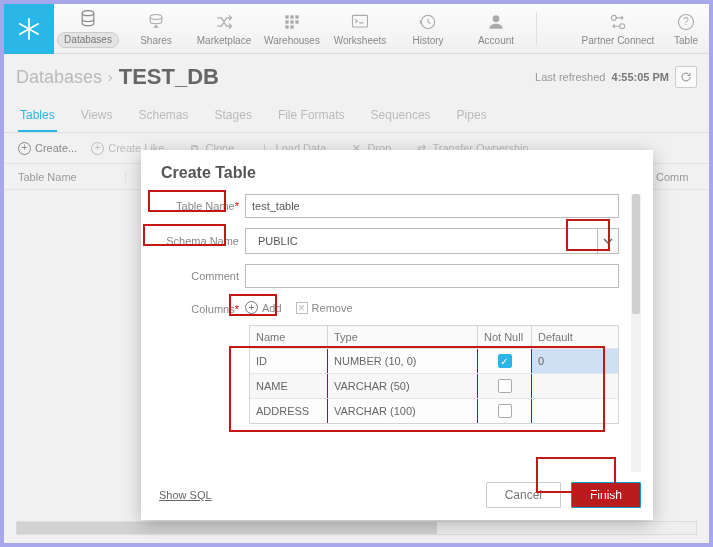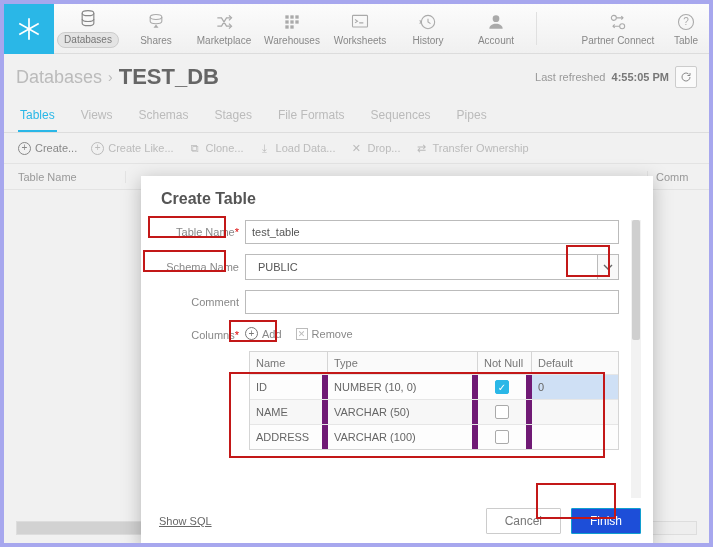--- a/index.html
+++ b/index.html
@@ -102,21 +102,21 @@
   .bg-scroll {
     position:absolute; left:12px; right:12px; bottom:8px; height:14px;
     background:#eee;border:1px solid #ddd;
   }
   .bg-scroll .thumb {
     position:absolute;left:0;top:0;bottom:0;width:420px;background:#d2d2d2;
   }
   
   .modal {
     position:absolute;
-    left: 137px; top: 172px;
+    left: 137px; top: 146px;
     width: 512px; height: 370px;
     background: #fff;
     box-shadow: 0 4px 18px rgba(0,0,0,0.25);
     display:flex; flex-direction:column;
     padding: 14px 12px 12px 18px;
   }
   .modal-title { font-size:16px; color:#555; font-weight:600; margin-bottom:12px; padding-left:2px;}
   .modal-body { flex:1; overflow:hidden; position:relative; display:flex;}
   .form-col { flex:1; padding-right:8px; overflow:auto;}
   .modal-scroll { width:10px; background:#f2f2f2; position:relative; margin-left:4px;}
@@ -140,42 +140,42 @@
   }
   .cols-ctl { display:flex; align-items:center; gap:14px; padding-top:3px;}
   .mini-btn { display:flex; align-items:center; gap:4px; font-size:11px; color:#888;}
   .cols-table {
     margin-left:90px; margin-top:6px;
     border:1px solid #d5d5d5; font-size:11px;
   }
   .cth { display:flex; background:#fafafa; }
   .cth > div { padding:5px 6px; border-right:1px solid #d5d5d5; color:#777;}
   .ctr { display:flex; border-top:1px solid #e6e6e6;}
-  .ctr > div { padding:5px 6px; border-right:6px solid #701a75; color:#666; display:flex; align-items:center;}
+  .ctr > div { padding:5px 6px; border-right:1px solid #701a75; color:#666; display:flex; align-items:center;}
   .ctr:nth-child(even){ background:#fdfdfd;}
   .ctr:nth-child(odd){ background:#f7f7f7;}
   .c-name{width:78px;}
   .c-type{width:150px;}
   .c-nn{width:54px; justify-content:center;}
   .c-def{flex:1; border-right:none !important;}
   .cth .c-def{border-right:none;}
   .sel-def { background:#cfe0f5; }
   .chk {
     width:14px;height:14px;border:1px solid #aaa;background:#fff;border-radius:2px;
     display:inline-flex;align-items:center;justify-content:center;font-size:10px;color:#fff;
   }
   .chk.on{background:#2ab7e7;border-color:#2ab7e7;}
   .modal-foot { display:flex; align-items:center; padding-top:10px; border-top:0; }
   .link { color:#666; text-decoration:underline; font-size:11px;}
   .btn {
     height:26px; padding:0 18px; font-size:12px; border-radius:1px;
     display:inline-flex;align-items:center;justify-content:center; cursor:pointer;
   }
   .btn-default { background:#fff; border:1px solid #ccc; color:#777; margin-right:10px;}
-  .btn-primary { background:#1d4ed8; border:1px solid #109ed0; color:#fff;}
+  .btn-primary { background:#b91c1c; border:1px solid #109ed0; color:#fff;}
   
   .hl { position:absolute; border:2px solid #c31818; pointer-events:none;}
   
 </style>
 </head>
 <body>
 
 <div class="frame">
 
   <div class="toolbar">

